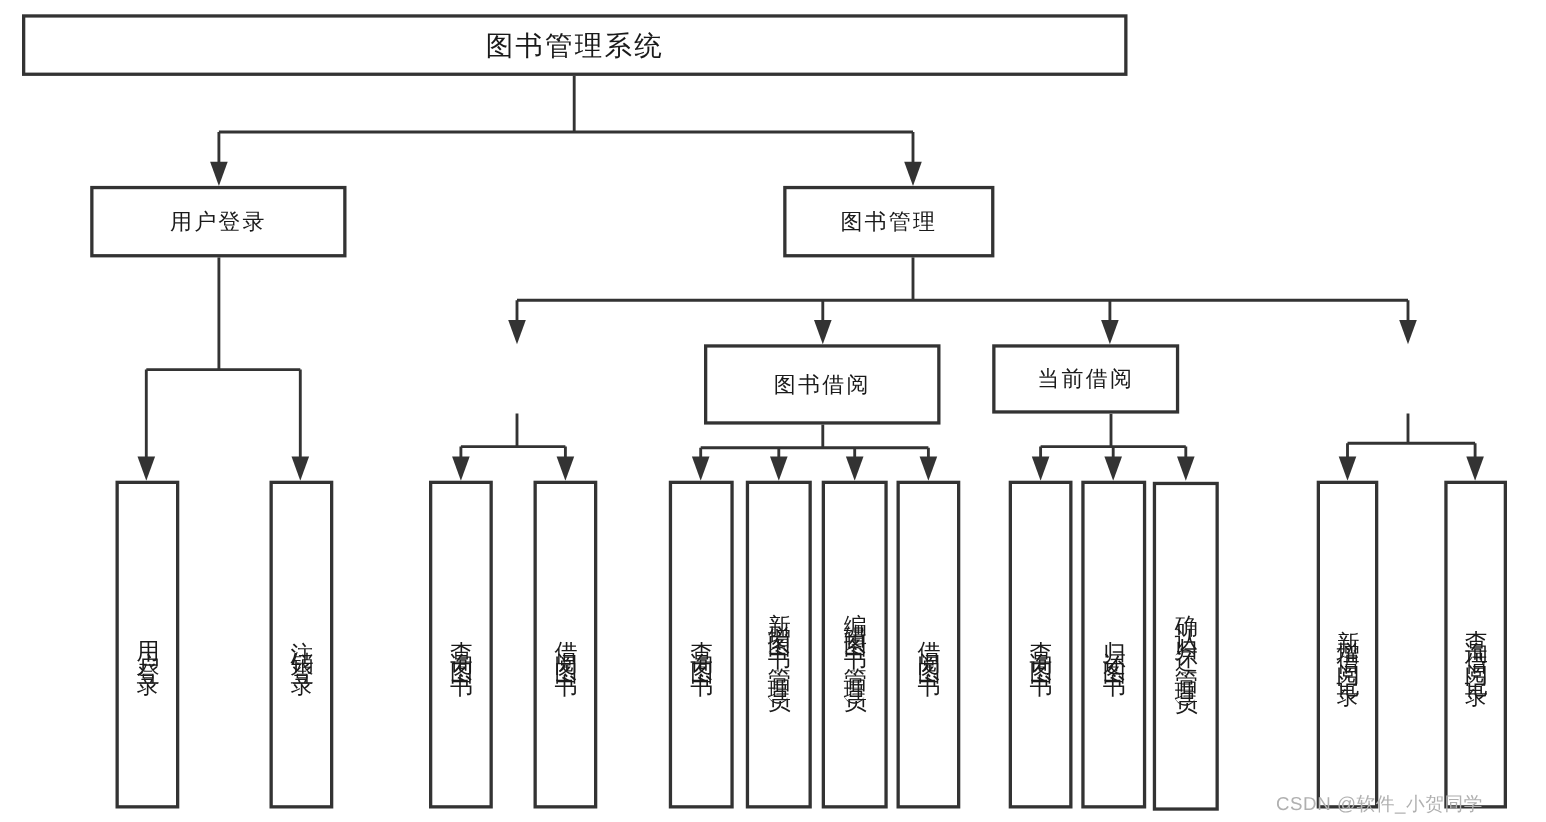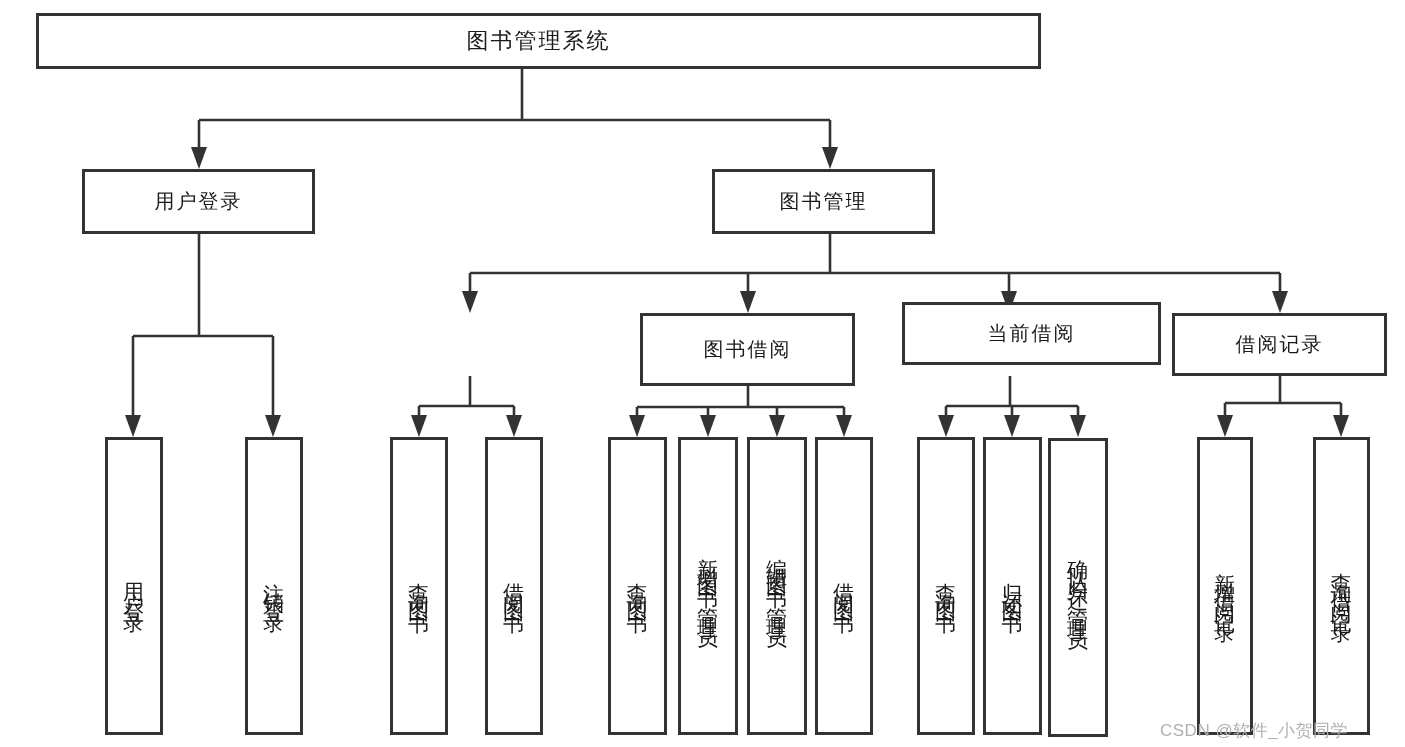--- a/index.html
+++ b/index.html
@@ -37,38 +37,38 @@
     align-items: center;
     justify-content: center;
     color: #1a1a1a;
     z-index: 2;
   }
   .node-h {
     font-size: 20px;
     letter-spacing: 2px;
     text-shadow: 0 0 0 rgba(0,0,0,0);
   }
-  .node-root { font-size: 22px; margin-left: 16px; }
+  .node-root { font-size: 25px; }
   .node-v span {
     writing-mode: vertical-rl;
     text-orientation: mixed;
     font-size: 21px;
     letter-spacing: 10px;
     line-height: 1;
     white-space: nowrap;
   }
   
   .b-root  { left: 20px;  top: 13px;  width: 1005px; height: 56px; }
   
   .b-l2a   { left: 82px;  top: 169px; width: 233px;  height: 65px; }
-  .b-l2b   { left: 712px; top: 169px; width: 223px;  height: 65px; }
+  .b-l2b   { left: 712px; top: 169px; width: 192px;  height: 65px; }
   
   .b-l3a   { left: 363px;  top: 313px; width: 215px; height: 63px; }
   .b-l3b   { left: 640px;  top: 313px; width: 215px; height: 73px; }
-  .b-l3c   { left: 902px;  top: 302px; width: 259px; height: 63px; font-family: Liberation Serif, serif; }
+  .b-l3c   { left: 902px;  top: 313px; width: 170px; height: 63px; font-family: Liberation Serif, serif; }
   .b-l3d   { left: 1172px; top: 313px; width: 215px; height: 63px; }
   
   .leaf    { top: 437px; height: 298px; width: 58px; }
   .b-lf0   { left: 105px; }
   .b-lf1   { left: 245px; }
   .b-lf2   { left: 390px; }
   .b-lf3   { left: 485px; }
   .b-lf4   { left: 608px;  width: 59px; }
   .b-lf5   { left: 678px;  width: 60px; }
   .b-lf6   { left: 747px;  width: 60px; }
@@ -154,23 +154,20 @@
   <div class="node node-h b-l2b">
     <span>图书管理</span>
   </div>
 
   <div class="node node-h b-l3b">
     <span>图书借阅</span>
   </div>
   <div class="node node-h b-l3c">
     <span>当前借阅</span>
   </div>
-  <div class="node node-h b-l3d">
-    <span>借阅记录</span>
-  </div>
 
   <div class="node node-v leaf b-lf0">
     <span>用户登录</span>
   </div>
   <div class="node node-v leaf b-lf1">
     <span>注销登录</span>
   </div>
   <div class="node node-v leaf b-lf2">
     <span>查询图书</span>
   </div>

